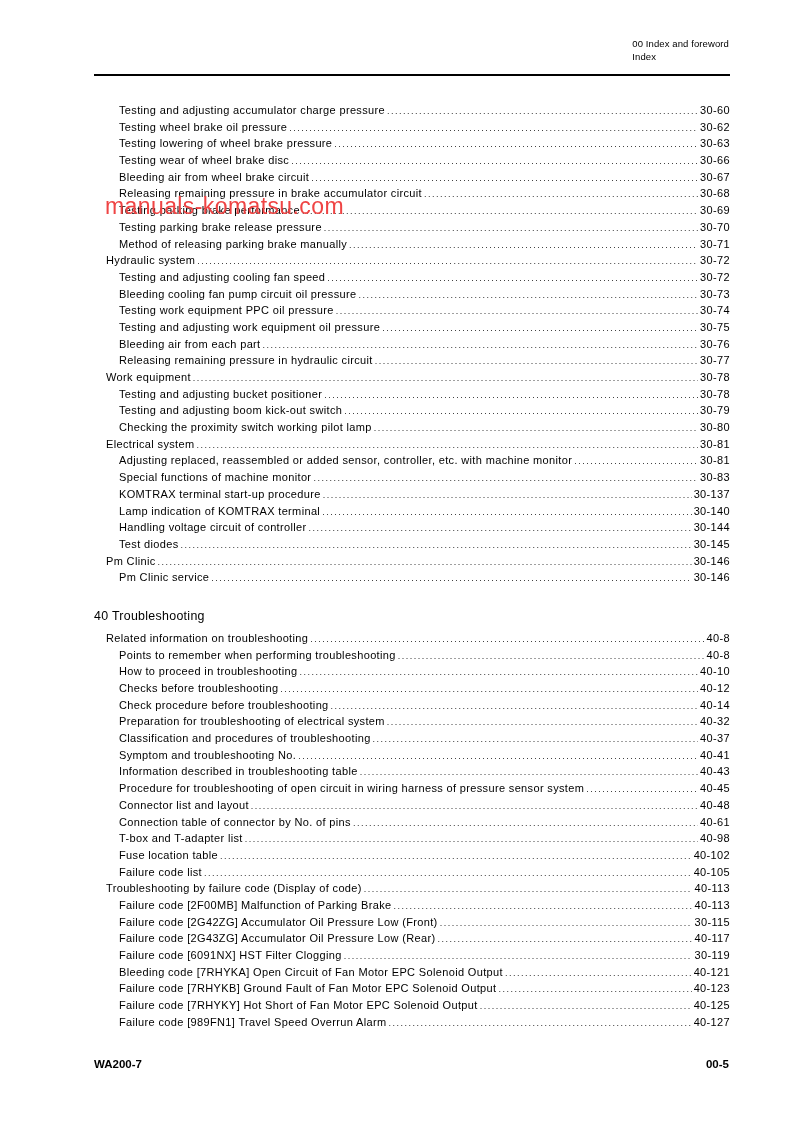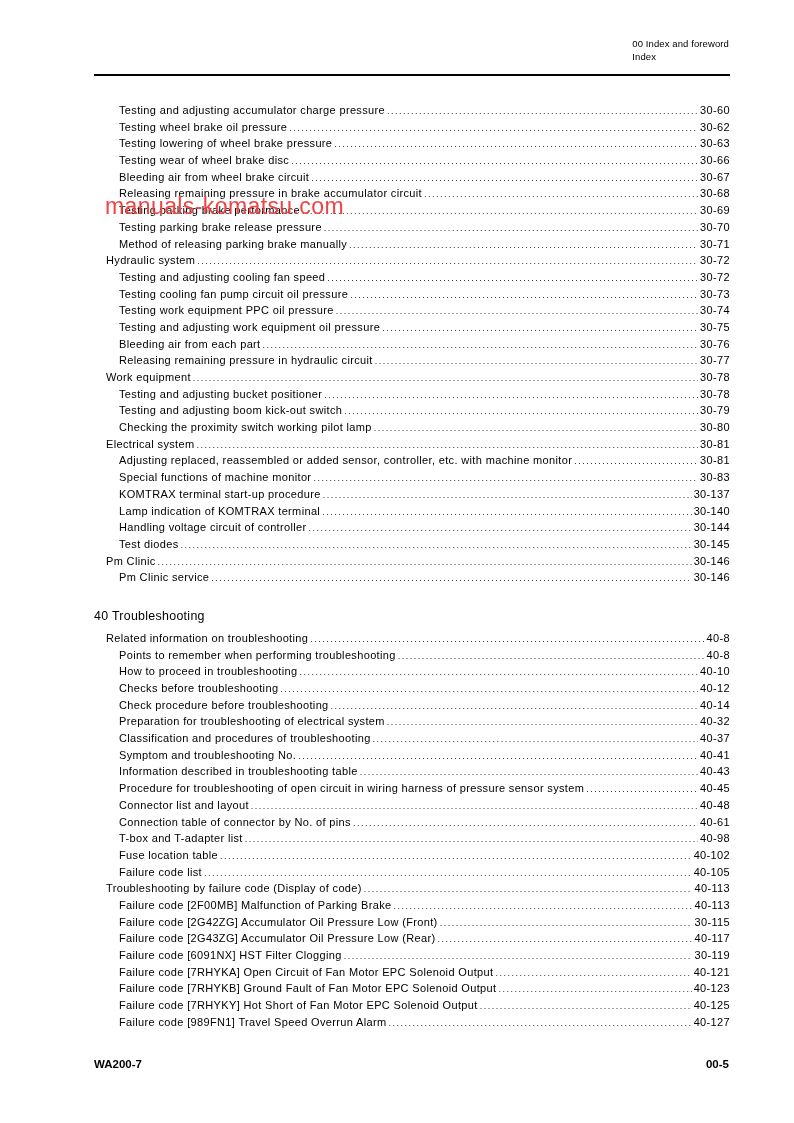--- a/index.html
+++ b/index.html
@@ -83,21 +83,21 @@
         <span class="t">Hydraulic system</span>
         <span class="dots"></span>
         <span class="p">30-72</span>
       </div>
       <div class="row l2">
         <span class="t">Testing and adjusting cooling fan speed</span>
         <span class="dots"></span>
         <span class="p">30-72</span>
       </div>
       <div class="row l2">
-        <span class="t">Testing cooling fan pump circuit oil pressure</span>
+        <span class="t">Bleeding cooling fan pump circuit oil pressure</span>
         <span class="dots"></span>
         <span class="p">30-73</span>
       </div>
       <div class="row l2">
         <span class="t">Testing work equipment PPC oil pressure</span>
         <span class="dots"></span>
         <span class="p">30-74</span>
       </div>
       <div class="row l2">
         <span class="t">Testing and adjusting work equipment oil pressure</span>
@@ -276,21 +276,21 @@
         <span class="t">Failure code [2G43ZG] Accumulator Oil Pressure Low (Rear)</span>
         <span class="dots"></span>
         <span class="p">40-117</span>
       </div>
       <div class="row l2">
         <span class="t">Failure code [6091NX] HST Filter Clogging</span>
         <span class="dots"></span>
         <span class="p">30-119</span>
       </div>
       <div class="row l2">
-        <span class="t">Failure code [7RHYKA] Open Circuit of Fan Motor EPC Solenoid Output</span>
+        <span class="t">Bleeding code [7RHYKA] Open Circuit of Fan Motor EPC Solenoid Output</span>
         <span class="dots"></span>
         <span class="p">40-121</span>
       </div>
       <div class="row l2">
         <span class="t">Failure code [7RHYKB] Ground Fault of Fan Motor EPC Solenoid Output</span>
         <span class="dots"></span>
         <span class="p">40-123</span>
       </div>
       <div class="row l2">
         <span class="t">Failure code [7RHYKY] Hot Short of Fan Motor EPC Solenoid Output</span>

